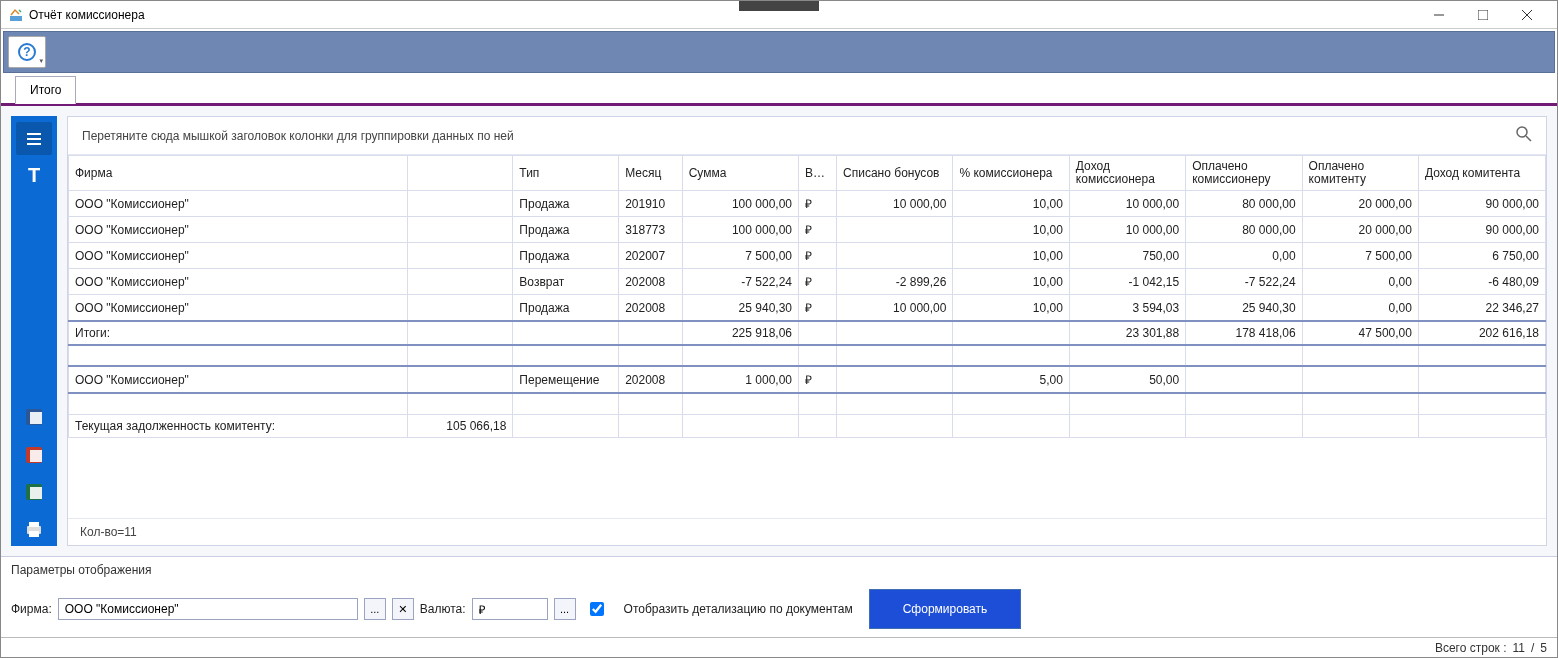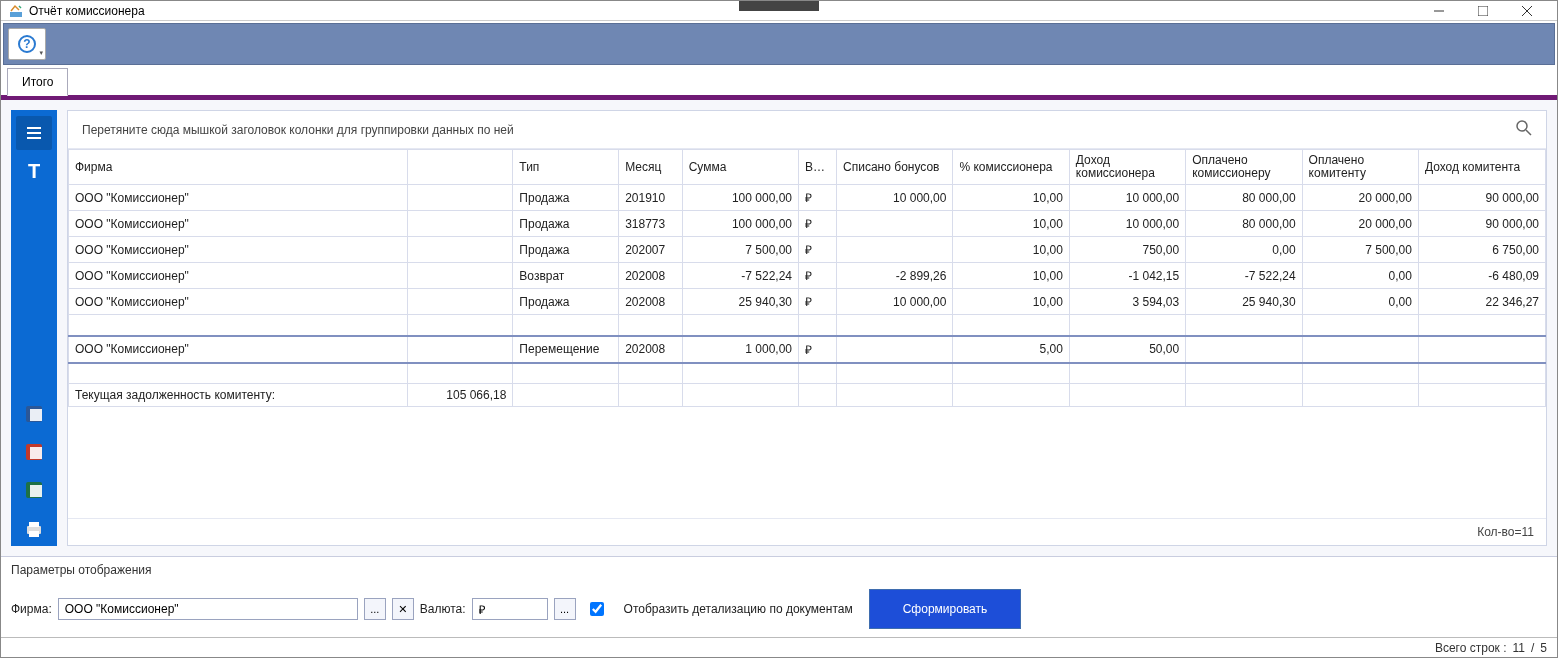--- a/index.html
+++ b/index.html
@@ -1,47 +1,47 @@
 <!DOCTYPE html>
 <html><head>
 <meta charset="utf-8">
 <style>
 *{box-sizing:border-box;margin:0;padding:0;font-family:Arial,sans-serif;font-size:12px}
 body{background:#f4f4f4;overflow:hidden}
 .window{width:1558px;height:658px;background:#fff;display:flex;flex-direction:column;border:1px solid #888}
-.titlebar{height:20px;background:#fff;display:flex;align-items:center;padding:0 8px;border-bottom:1px solid #ccc;position:relative}
+.titlebar{height:28px;background:#fff;display:flex;align-items:center;padding:0 8px;border-bottom:1px solid #ccc;position:relative}
 .titlebar .icon{width:14px;height:14px;margin-right:6px}
 .titlebar .title{flex:0 0 auto}
 .titlebar .dark-strip{position:absolute;left:50%;transform:translateX(-50%);top:0;width:80px;height:10px;background:#444}
 .titlebar .spacer{flex:1}
 .win-btn{width:44px;height:26px;display:flex;align-items:center;justify-content:center;cursor:pointer}
 .toolbar{height:42px;background:#6f87b3;border:1px solid #5a6f96;display:flex;align-items:center;padding:4px;margin:2px}
 .help-btn{width:38px;height:32px;background:#fff;border:1px solid #aaa;border-radius:2px;display:flex;align-items:center;justify-content:center;position:relative;cursor:pointer}
 .dd-arrow{position:absolute;right:2px;bottom:2px;font-size:7px;color:#555}
-.tabstrip{display:flex;background:#fff;padding:0 6px;border-bottom:5px solid #701a75}
+.tabstrip{display:flex;background:#fff;padding:0 14px;border-bottom:3px solid #701a75}
 .tab{padding:6px 14px;border:1px solid #aab;border-bottom:none;background:#dbe2f1;cursor:pointer;margin-right:2px;position:relative;top:1px}
 .tab.active{background:#fff;border-bottom:1px solid #fff}
 .content{flex:1;display:flex;background:#f6f7fb;padding:10px;gap:10px;min-height:0}
 .sidetools{width:46px;background:#0b6ad3;display:flex;flex-direction:column;align-items:center;padding-top:6px;gap:4px}
 .sidetools .st-btn{width:36px;height:36px;display:flex;align-items:center;justify-content:center;color:#fff;cursor:pointer;border-radius:2px}
 .sidetools .st-btn.active{background:#0958ae}
 .sidetools .gap{flex:0 0 200px}
 .grid-wrap{flex:1;background:#fff;border:1px solid #cfd5e6;display:flex;flex-direction:column;min-height:0}
 .group-row{height:38px;display:flex;align-items:center;padding:0 14px;border-bottom:1px solid #e5e8f2;color:#444}
 .group-row .search{margin-left:auto}
 .grid{flex:1;overflow:auto}
 table{width:100%;border-collapse:collapse;table-layout:fixed}
 th,td{border:1px solid #d8dceb;padding:4px 6px;height:21px;white-space:nowrap;overflow:hidden;text-overflow:ellipsis}
 th{background:#fff;text-align:left;font-weight:normal;color:#222;vertical-align:middle}
 td{color:#222}
 .num{text-align:right}
 tr.totals td{font-weight:normal;border-top:2px solid #8090c0;border-bottom:2px solid #8090c0}
 tr.section-sep td{border-top:2px solid #8090c0;border-bottom:2px solid #8090c0;height:22px}
 tr.empty-row td{height:21px}
-.footer-count{text-align:right;padding:6px 12px;color:#444;border-top:1px solid #e5e8f2}
+.footer-count{text-align:left;padding:6px 12px;color:#444;border-top:1px solid #e5e8f2}
 .params{border-top:1px solid #c9cddf;padding:6px 10px 2px}
 .params-title{color:#333;margin-bottom:12px}
 .params-row{display:flex;align-items:center;gap:6px;padding-bottom:6px}
 .params-row label{color:#222}
 .txt-input{height:22px;border:1px solid #9aa3bf;background:#fff;padding:0 6px}
 .sq-btn{width:22px;height:22px;border:1px solid #9aa3bf;background:#f3f5fb;display:flex;align-items:center;justify-content:center;cursor:pointer;font-size:11px}
 .chk{display:flex;align-items:center;gap:20px}
 .chk input{width:14px;height:14px}
 .form-btn{height:40px;padding:0 33px;background:#1d4ed8;border:1px solid #3f6daf;color:#fff;cursor:pointer}
 .statusbar{height:20px;border-top:1px solid #bbb;display:flex;align-items:center;justify-content:flex-end;padding:0 10px;background:#fff;gap:6px;color:#333}
@@ -237,20 +237,34 @@
                 <td>202008</td>
                 <td class="num">25 940,30</td>
                 <td>₽</td>
                 <td class="num">10 000,00</td>
                 <td class="num">10,00</td>
                 <td class="num">3 594,03</td>
                 <td class="num">25 940,30</td>
                 <td class="num">0,00</td>
                 <td class="num">22 346,27</td>
               </tr>
+              <tr class="totals">
+                <td>Итоги:</td>
+                <td></td>
+                <td></td>
+                <td></td>
+                <td class="num">225 918,06</td>
+                <td></td>
+                <td></td>
+                <td></td>
+                <td class="num">23 301,88</td>
+                <td class="num">178 418,06</td>
+                <td class="num">47 500,00</td>
+                <td class="num">202 616,18</td>
+              </tr>
               <tr class="empty-row">
                 <td></td>
                 <td></td>
                 <td></td>
                 <td></td>
                 <td></td>
                 <td></td>
                 <td></td>
                 <td></td>
                 <td></td>

